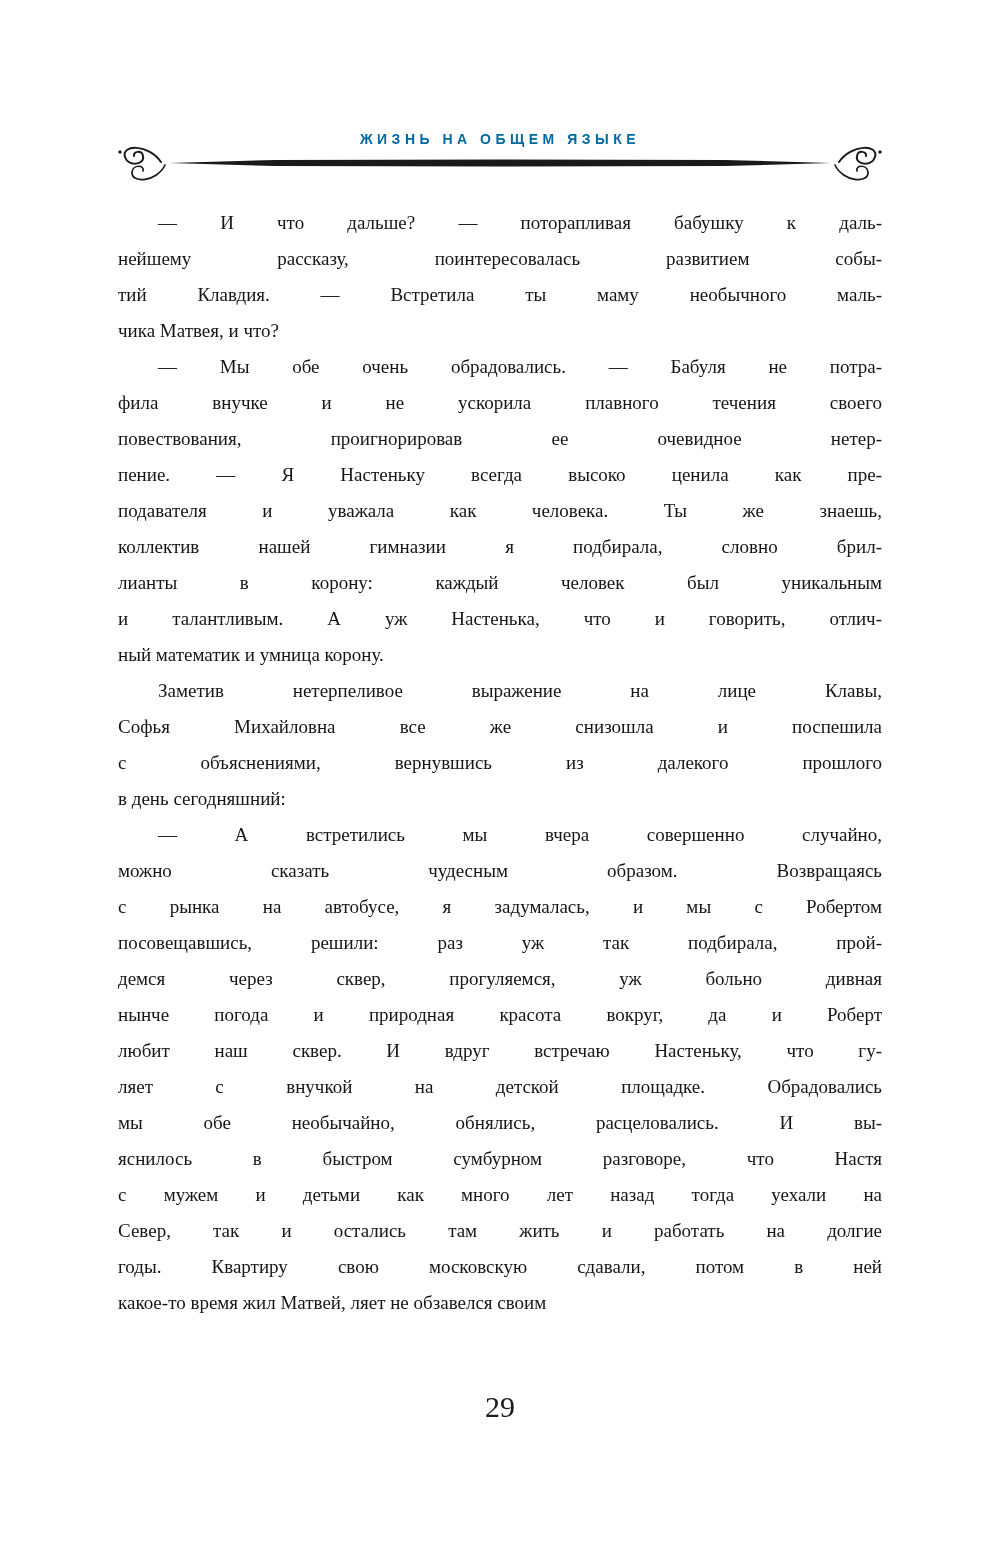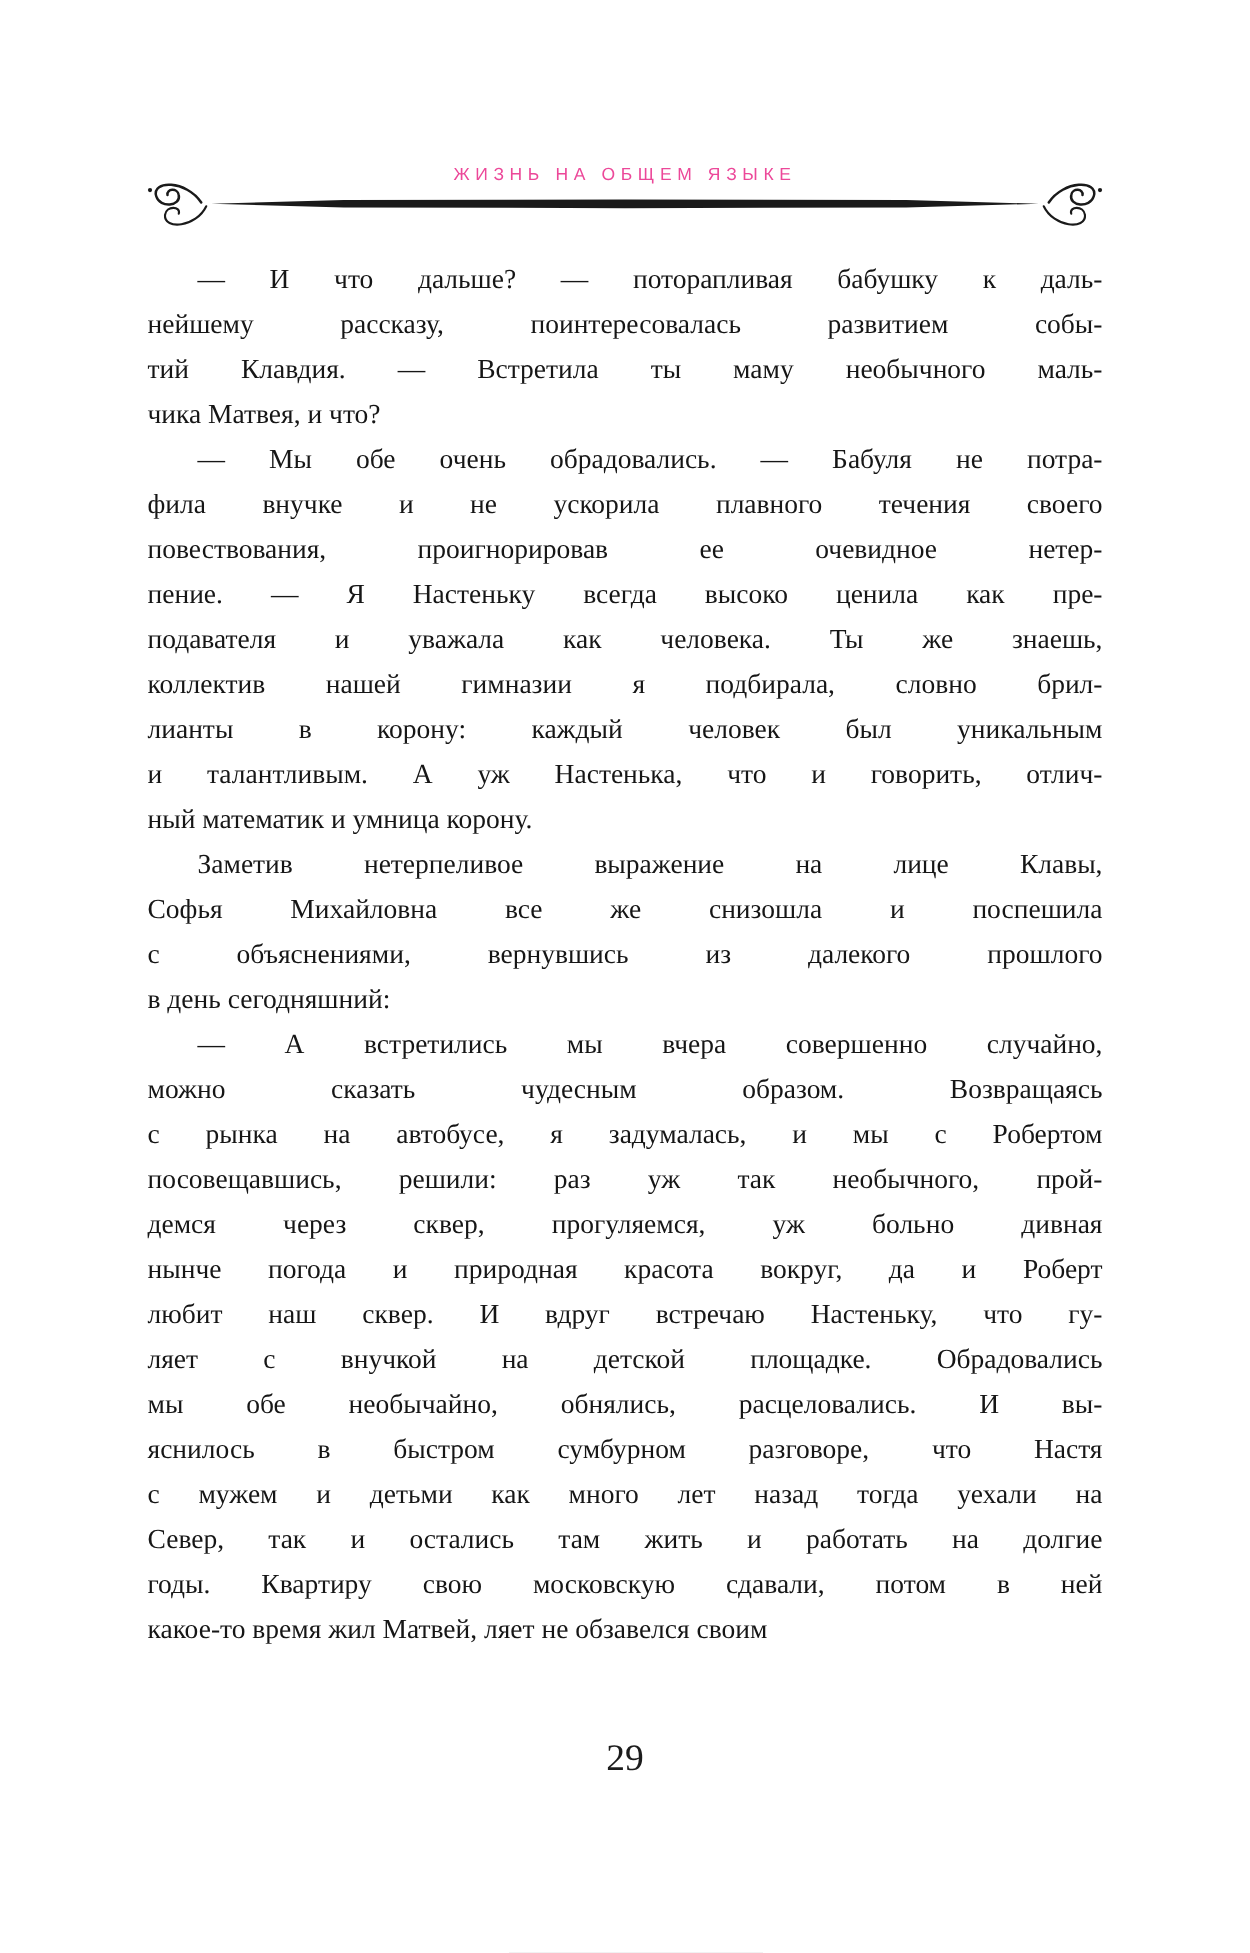--- a/index.html
+++ b/index.html
@@ -9,33 +9,33 @@
     margin:0 auto;
     background:#ffffff;
     font-family:"Liberation Serif", serif;
     color:#161616;
     overflow:hidden;
   }
   .running-head {
     position:absolute; top:131px; left:0; width:100%;
     text-align:center;
     font-family:"Liberation Sans", sans-serif;
-    font-weight:normal;
+    font-weight:bold;
     font-size:14px;
     letter-spacing:4.5px;
-    color:#ec4899;
+    color:#0369a1;
   }
   .ornament {
     position:absolute; top:136px; left:115px;
     width:770px; height:52px;
   }
   .body-text {
     position:absolute; top:205px; left:118px;
     width:764px;
-    font-size:22px;
+    font-size:19px;
     line-height:36px;
     color:#161616;
   }
   .para { margin:0; }
   .line {
     text-align:justify;
     -moz-text-align-last:justify;
     text-align-last:justify;
     white-space:normal;
   }
@@ -93,21 +93,21 @@
       <div class="para">
         <div class="line first">Заметив нетерпеливое выражение на лице Клавы,</div>
         <div class="line">Софья Михайловна все же снизошла и поспешила</div>
         <div class="line">с объяснениями, вернувшись из далекого прошлого</div>
         <div class="line last">в день сегодняшний:</div>
       </div>
       <div class="para">
         <div class="line first">— А встретились мы вчера совершенно случайно,</div>
         <div class="line">можно сказать чудесным образом. Возвращаясь</div>
         <div class="line">с рынка на автобусе, я задумалась, и мы с Робертом</div>
-        <div class="line">посовещавшись, решили: раз уж так необычного, прой-</div>
+        <div class="line">посовещавшись, решили: раз уж так подбирала, прой-</div>
         <div class="line">демся через сквер, прогуляемся, уж больно дивная</div>
         <div class="line">нынче погода и природная красота вокруг, да и Роберт</div>
         <div class="line">любит наш сквер. И вдруг встречаю Настеньку, что гу-</div>
         <div class="line">ляет с внучкой на детской площадке. Обрадовались</div>
         <div class="line">мы обе необычайно, обнялись, расцеловались. И вы-</div>
         <div class="line">яснилось в быстром сумбурном разговоре, что Настя</div>
         <div class="line">с мужем и детьми как много лет назад тогда уехали на</div>
         <div class="line">Север, так и остались там жить и работать на долгие</div>
         <div class="line">годы. Квартиру свою московскую сдавали, потом в ней</div>
         <div class="line last">какое-то время жил Матвей, ляет не обзавелся своим</div>

